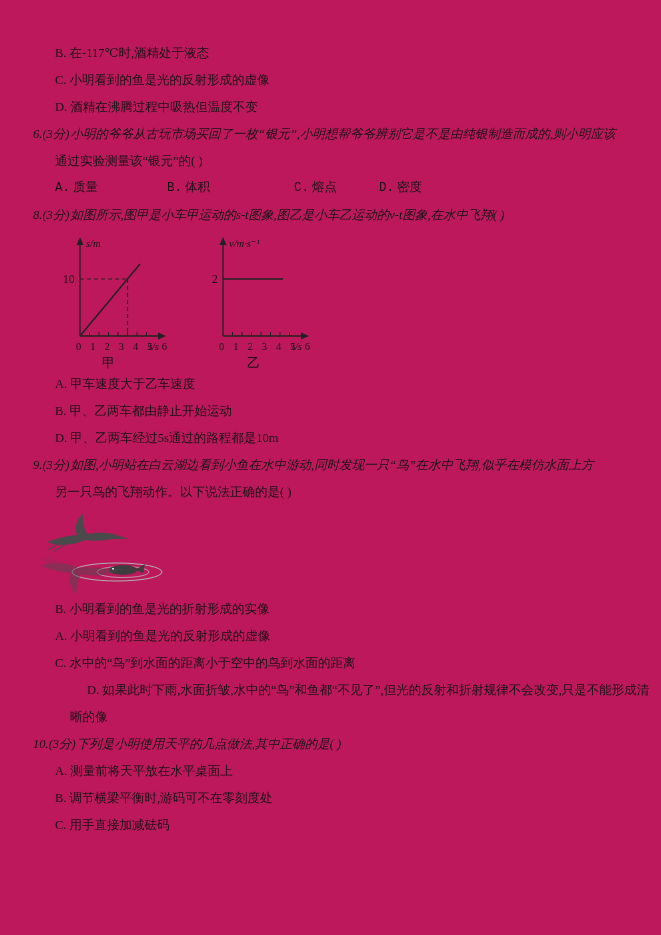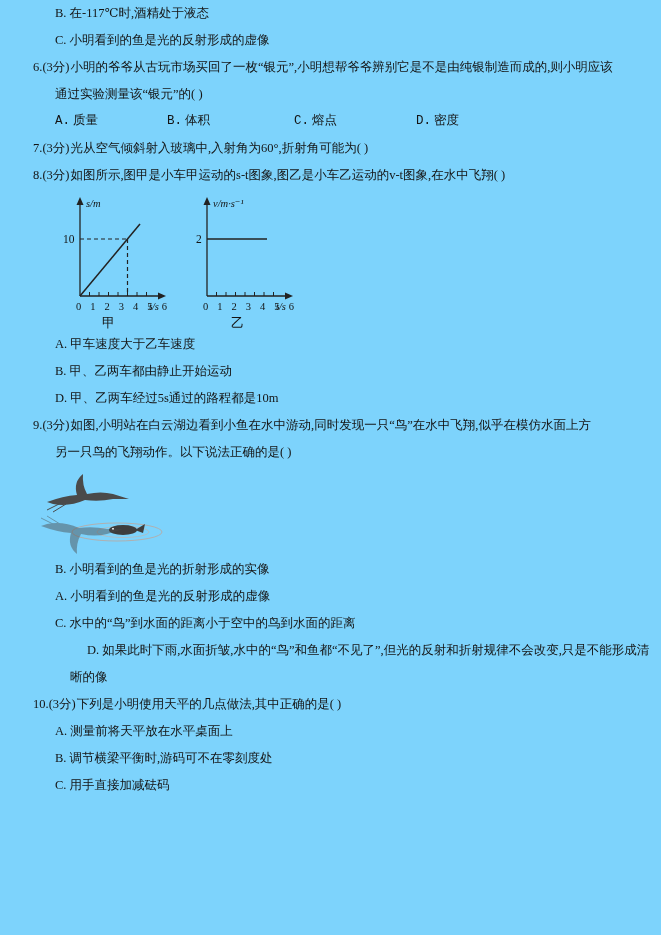--- a/index.html
+++ b/index.html
@@ -1,68 +1,69 @@
 <!DOCTYPE html>
 <html><head>
 <meta charset="utf-8">
 <style>
   * { margin:0; padding:0; box-sizing:border-box; }
   body { background:#ffffff; }
   .page {
     position:relative; width:661px; height:935px; overflow:hidden;
-    background:#7dd3fc; color:#141414;
+    background:#be185d; color:#141414;
     font-family:"Liberation Serif","DejaVu Serif",serif;
     font-size:12.5px; line-height:27px;
+    padding-top:40px;
   }
   .line { height:27px; line-height:27px; white-space:nowrap; }
-  .q    { padding-left:33px; }
+  .q    { padding-left:33px;font-style:italic; }
   .opt  { padding-left:55px; }
   .cont { padding-left:55px; }
   .lbl  { margin-right:3px; }
   .qlbl { margin-right:1px; }
   .row4 { position:relative; height:27px;font-family:Liberation Mono, monospace; }
   .row4 .col { position:absolute; top:0; white-space:nowrap; }
-  .c1 { left:55px; } .c2 { left:167px; } .c3 { left:294px; } .c4 { left:416px; }
+  .c1 { left:55px; } .c2 { left:167px; } .c3 { left:294px; } .c4 { left:379px; }
   .dpara { padding-left:38px; text-indent:17px; line-height:27px; white-space:normal;margin-left:32px; }
-  .figures { display:flex; gap:12px; margin:4px 0 0 60px; height:138px; }
+  .figures { display:flex; gap:28px; margin:4px 0 0 60px; height:138px; }
   .birdfig { margin:6px 0 2px 35px; height:82px; width:130px; }
   svg { display:block; }
   .ax   { font:italic 10.5px "Liberation Serif","DejaVu Serif",serif; fill:#141414; }
   .axv  { font:11.5px "Liberation Serif","DejaVu Serif",serif; fill:#141414; }
   .tick { font:10.5px "Liberation Serif","DejaVu Serif",serif; fill:#141414; letter-spacing:3.2px; }
   .cap  { font:13px "Liberation Serif","DejaVu Serif",serif; fill:#141414; }
 </style>
 </head>
 <body>
 
 <div class="page">
 
   <div class="line opt">
     <span class="lbl">B.</span><span>在-117℃时,酒精处于液态</span>
   </div>
   <div class="line opt">
     <span class="lbl">C.</span><span>小明看到的鱼是光的反射形成的虚像</span>
   </div>
+  <div class="line opt">
+    <span class="lbl">D.</span><span>酒精在沸腾过程中吸热但温度不变</span>
+  </div>
 
   <div class="line q">
     <span class="qlbl">6.(3分)</span><span>小明的爷爷从古玩市场买回了一枚“银元”,小明想帮爷爷辨别它是不是由纯银制造而成的,则小明应该</span>
   </div>
   <div class="line cont">
     <span>通过实验测量该“银元”的(  )</span>
   </div>
   <div class="row4">
     <span class="col c1"><span class="lbl">A.</span><span>质量</span></span>
     <span class="col c2"><span class="lbl">B.</span><span>体积</span></span>
     <span class="col c3"><span class="lbl">C.</span><span>熔点</span></span>
     <span class="col c4"><span class="lbl">D.</span><span>密度</span></span>
   </div>
 
-  <div class="line q">
-    <span class="qlbl">7.(3分)</span><span>光从空气倾斜射入玻璃中,入射角为60°,折射角可能为(  )</span>
-  </div>
 
   <div class="line q">
     <span class="qlbl">8.(3分)</span><span>如图所示,图甲是小车甲运动的s-t图象,图乙是小车乙运动的v-t图象,在水中飞翔(  )</span>
   </div>
 
   <div class="figures">
 
     <svg width="115" height="138" viewBox="0 0 115 138">
       <polygon points="20,4 16.5,12 23.5,12" fill="#222"></polygon>
       <line x1="20" y1="10" x2="20" y2="103" stroke="#222" stroke-width="1.3"></line>

